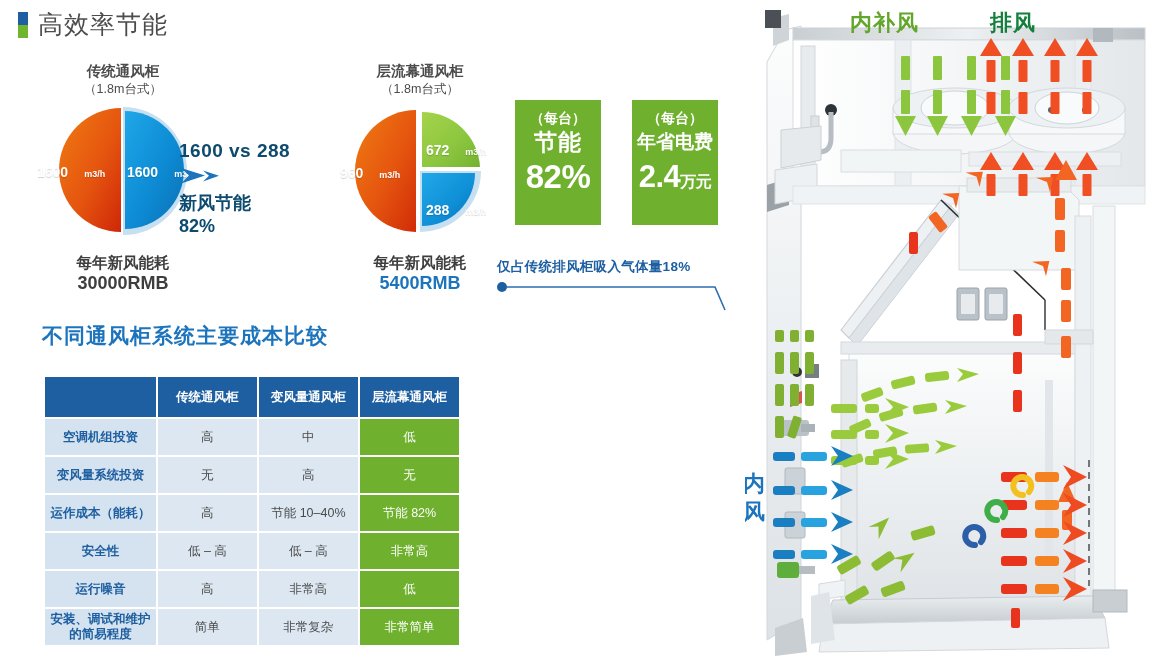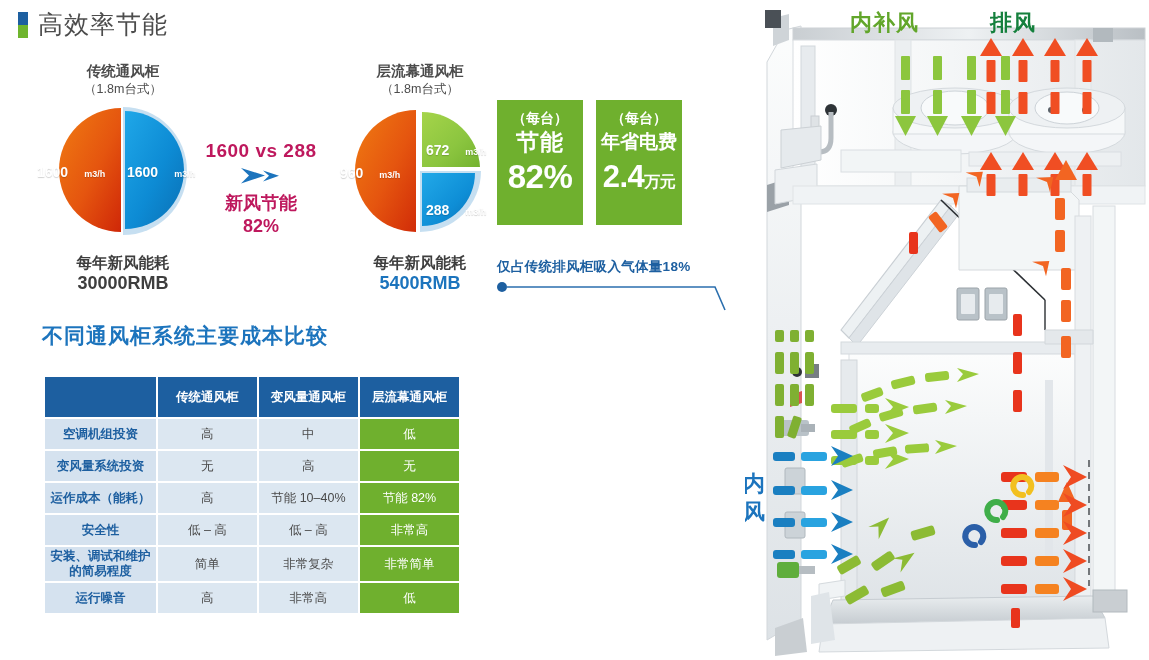--- a/index.html
+++ b/index.html
@@ -29,45 +29,46 @@
     position:absolute; color:#fff; font-weight:700; white-space:nowrap;
     font-size:14px; text-shadow:0 1px 1px rgba(0,0,0,.18);
   }
   .pie-label .u { font-size:9px; font-weight:700;padding-left:16px; }
 
   .pie-foot { text-align:center; font-size:15.5px; line-height:20px; font-weight:600; color:#3e3e3e; }
   .pie-foot .val { font-size:18px; font-weight:600; }
   .pie-foot .val.blue { color:#1c74bd; }
 
   
-  .vs-block { position:absolute; left:196px; top:140px; width:130px; text-align:center; color:#be185d; }
+  .vs-block { position:absolute; left:179px; top:140px; width:130px; text-align:left; color:#0c4a6e; }
   .vs-top { font-size:19px; font-weight:600; letter-spacing:.5px; }
   .vs-arrow { margin:4px auto 2px; width:44px; height:20px; }
   .vs-bot { font-size:18px; font-weight:600; line-height:23px; }
 
   
   .badges { position:absolute; left:497px; top:100px; display:flex; gap:13px; }
   .badge {
     width:86px; height:125px; background:#6fb02e; color:#fff;
     display:flex; flex-direction:column; align-items:center; justify-content:flex-start;
     padding-top:9px;
+    margin-left:18px;
   }
   .badge .bt { font-size:14px; font-weight:600; line-height:18px; }
   .badge .bm { font-size:23px; font-weight:700; line-height:30px; letter-spacing:1px;text-align:center; }
   .badge .bb { font-size:33px; font-weight:800; line-height:40px; letter-spacing:-0.5px; }
   .badge .bb .sm { font-size:16px; font-weight:700; }
   .badge.b2 .bm { font-size:19px; letter-spacing:0; }
   .badge.b2 .bb { font-size:31px; }
 
   
   .tbl-title { position:absolute; left:42px; top:322px; font-size:21px; color:#1c74bd; font-weight:600; letter-spacing:1px;}
   .tbl { position:absolute; left:43px; top:375px; width:418px; border-collapse:separate; border-spacing:2px; }
   .tbl th, .tbl td {
     font-size:12.5px; text-align:center; vertical-align:middle;
-    height:30px; padding:2px 3px; font-weight:400;
+    height:36px; padding:2px 3px; font-weight:400;
   }
   .tbl thead th { background:#1d5fa0; color:#ffffff; font-weight:600; height:40px; }
   .tbl thead th.blank { background:#1d5fa0; }
   .tbl td.rowhdr { background:#d5e2ef; color:#1d5fa0; font-weight:600; width:112px; line-height:15px;}
   .tbl td.cell  { background:#dce7f1; color:#4a4a4a; }
   .tbl td.green { background:#6fb02e; color:#ffffff; }
   .tbl col.c0 { width:112px; } .tbl col.c1,.tbl col.c2,.tbl col.c3 { width:100px; }
 
   
   .callout { position:absolute; left:497px; top:258px; }
@@ -252,30 +253,30 @@
         <td class="cell">节能 10–40%</td>
         <td class="green">节能 82%</td>
       </tr>
       <tr>
         <td class="rowhdr">安全性</td>
         <td class="cell">低 – 高</td>
         <td class="cell">低 – 高</td>
         <td class="green">非常高</td>
       </tr>
       <tr>
+        <td class="rowhdr">运行噪音</td>
+        <td class="cell">高</td>
+        <td class="cell">非常高</td>
+        <td class="green">低</td>
+      </tr>
+      <tr>
         <td class="rowhdr">安装、调试和维护的简易程度</td>
         <td class="cell">简单</td>
         <td class="cell">非常复杂</td>
         <td class="green">非常简单</td>
-      </tr>
-      <tr>
-        <td class="rowhdr">运行噪音</td>
-        <td class="cell">高</td>
-        <td class="cell">非常高</td>
-        <td class="green">低</td>
       </tr>
     </tbody>
   </table>
 
   <div class="photo">
 
     <svg width="404" height="660" viewBox="0 0 404 660">
       <defs>
         <linearGradient id="panelG" x1="0" y1="0" x2="1" y2="0">
           <stop offset="0%" stop-color="#ffffff"></stop>

